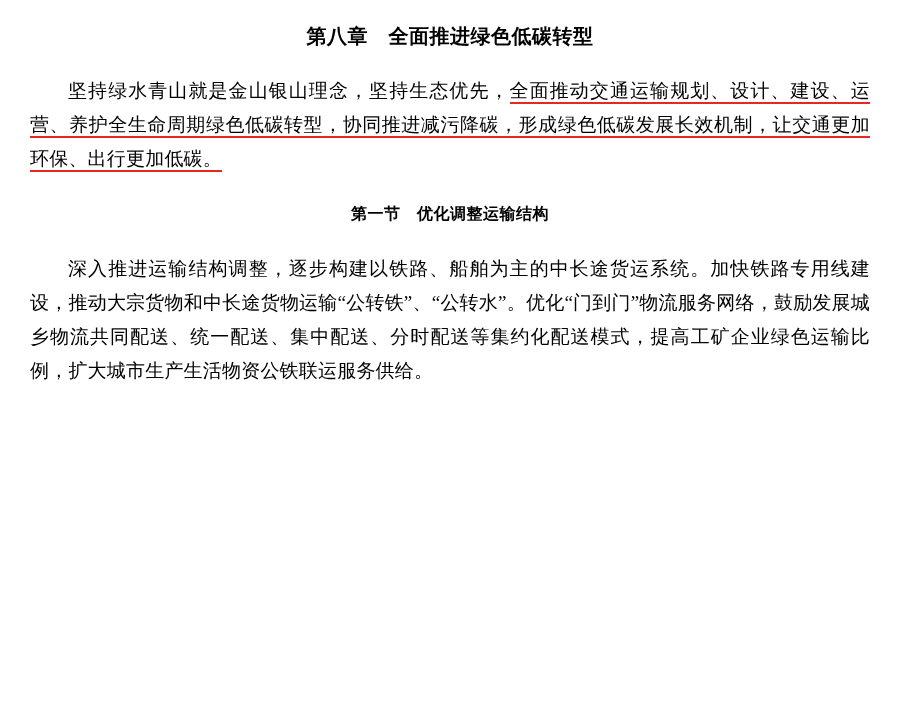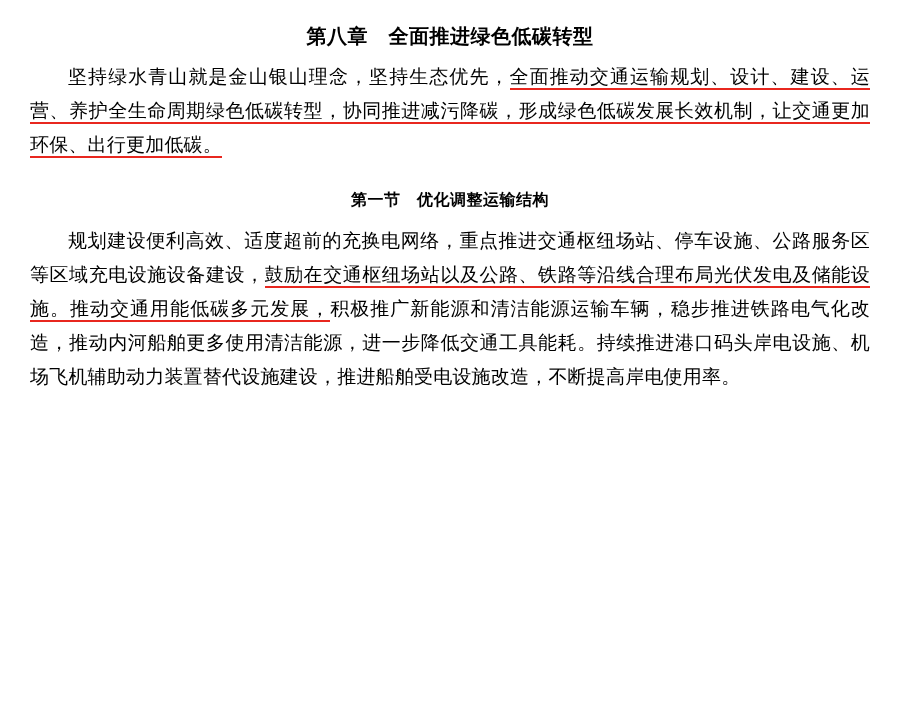--- a/index.html
+++ b/index.html
@@ -40,39 +40,39 @@
     font-weight: bold;
     letter-spacing: 0.5px;
     margin: 22px 0 6px 0;
     line-height: 32px;
   }
   p.para {
     font-size: 19px;
     line-height: 34px;
     text-align: justify;
     text-justify: inter-ideograph;
-    margin: 8px 0 0 0;
+    margin: 22px 0 0 0;
     text-indent: 2em;
     letter-spacing: 0.2px;
   }
   .u {
     border-bottom: 2px solid #e8271f;
     padding-bottom: 1px;
   }
 </style>
 </head>
 <body>
 
 <div class="page">
   <div class="doc-body">
 
     <h1 class="chapter-title">第八章　全面推进绿色低碳转型</h1>
 
     <p class="para"><span>坚持绿水青山就是金山银山理念，坚持生态优先，</span><span class="u">全面推动交通运输规划、设计、建设、运营、养护全生命周期绿色低碳转型，协同推进减污降碳，形成绿色低碳发展长效机制，让交通更加环保、出行更加低碳。</span></p>
 
     <h2 class="section-title">第一节　优化调整运输结构</h2>
 
+    <p class="para">深入推进运输结构调整，逐步构建以铁路、船舶为主的中长途货运系统。加快铁路专用线建设，推动大宗货物和中长途货物运输“公转铁”、“公转水”。优化“门到门”物流服务网络，鼓励发展城乡物流共同配送、统一配送、集中配送、分时配送等集约化配送模式，提高工矿企业绿色运输比例，扩大城市生产生活物资公铁联运服务供给。</p>
 
 
-    <p class="para"><span>规划建设便利高效、适度超前的充换电网络，重点推进交通枢纽场站、停车设施、公路服务区等区域充电设施设备建设，</span><span class="u">鼓励在交通枢纽场站以及公路、铁路等沿线合理布局光伏发电及储能设施。推动交通用能低碳多元发展，</span><span>积极推广新能源和清洁能源运输车辆，稳步推进铁路电气化改造，推动内河船舶更多使用清洁能源，进一步降低交通工具能耗。持续推进港口码头岸电设施、机场飞机辅助动力装置替代设施建设，推进船舶受电设施改造，不断提高岸电使用率。</span></p>
 
   </div>
 </div>
 
 </body></html>

